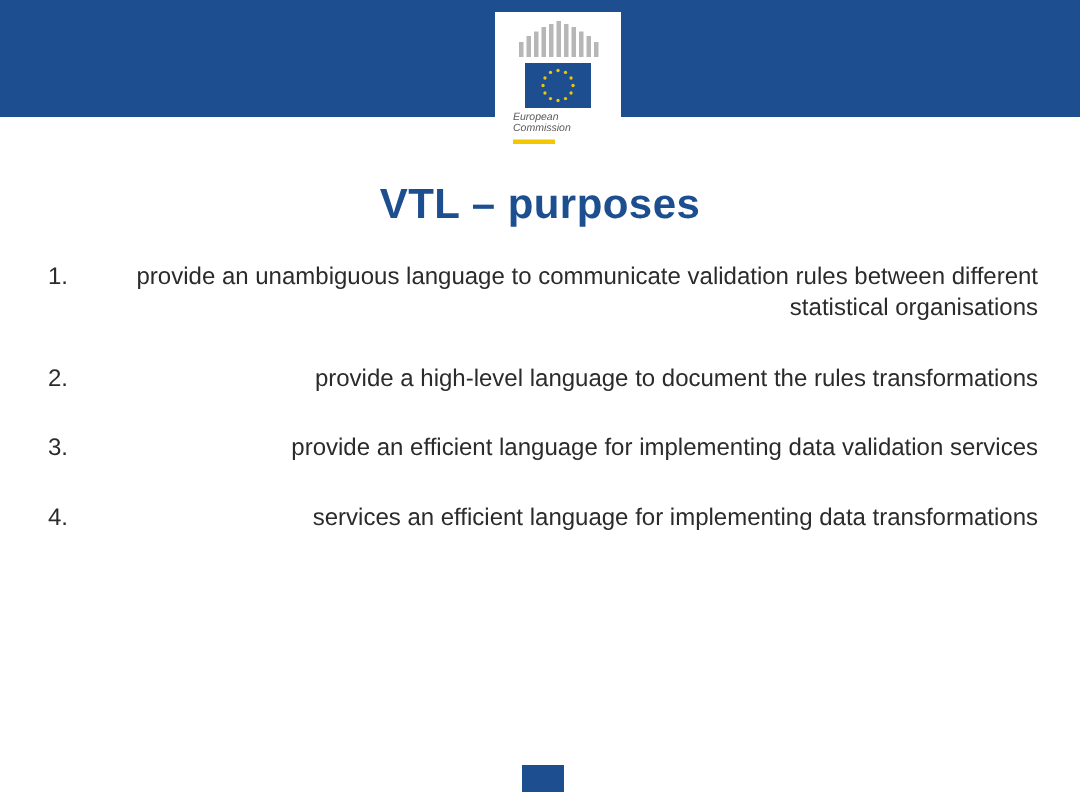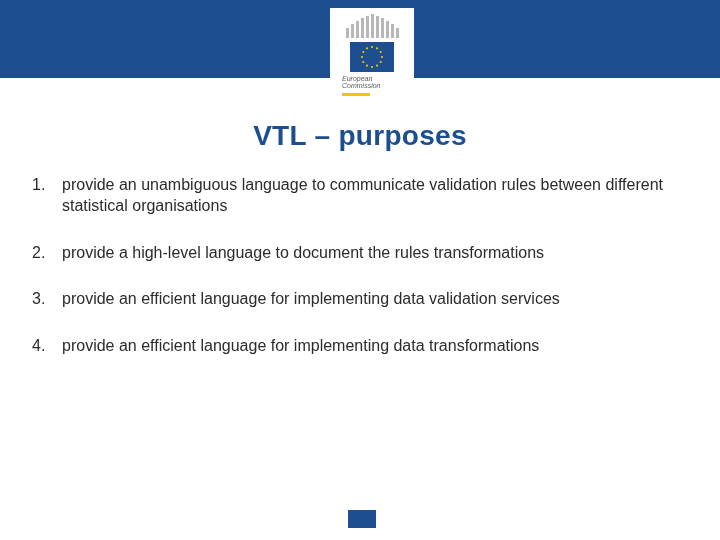--- a/index.html
+++ b/index.html
@@ -19,21 +19,21 @@
   .logo-columns span:nth-child(8){height:20px}
   .logo-columns span:nth-child(9){height:17px}
   .logo-columns span:nth-child(10){height:14px}
   .logo-columns span:nth-child(11){height:10px}
   .flag { width: 44px; height: 30px; background: #1d4e8f; position: relative; margin-bottom: 3px; }
   .flag-stars { position: absolute; inset: 0; }
   .flag-stars circle { fill: #f2c600; }
   .logo-text { font-size: 7px; font-style: italic; color: #5a5a5a; text-align: left; line-height: 1.05; width: 100%; padding-left: 12px; }
   .logo-underline { width: 28px; height: 3px; background: #f2c600; margin-top: 3px; align-self: flex-start; margin-left: 12px; }
   .title { position: absolute; top: 120px; left: 0; width: 720px; text-align: center; font-weight: bold; font-size: 28px; color: #1d4e8f; letter-spacing: 0.3px; }
-  .content { position: absolute; top: 175px; left: 28px; width: 664px; color: #2b2b2b; font-size: 16px; line-height: 1.3; }
+  .content { position: absolute; top: 175px; left: 28px; width: 664px; color: #2b2b2b; font-size: 16px; line-height: 1.3; text-align: right; }
   .content ol { list-style: none; counter-reset: item; }
   .content li { counter-increment: item; position: relative; padding-left: 34px; margin-bottom: 26px; }
   .content li::before { content: counter(item) "."; position: absolute; left: 4px; top: 0; }
   .footer-flag { position: absolute; bottom: 12px; left: 348px; width: 28px; height: 18px; background: #1d4e8f; }
 </style>
 </head>
 <body>
 
 <div class="slide">
 
@@ -78,19 +78,19 @@
     <div class="logo-underline"></div>
   </div>
 
   <div class="title">VTL – purposes</div>
 
   <div class="content">
     <ol>
       <li>provide an unambiguous language to communicate validation rules between different statistical organisations</li>
       <li>provide a high-level language to document the rules transformations</li>
       <li>provide an efficient language for implementing data validation services</li>
-      <li>provide an efficient language for implementing data transformations</li>
+      <li>services an efficient language for implementing data transformations</li>
     </ol>
   </div>
 
   <div class="footer-flag"></div>
 
 </div>
 
 </body></html>

